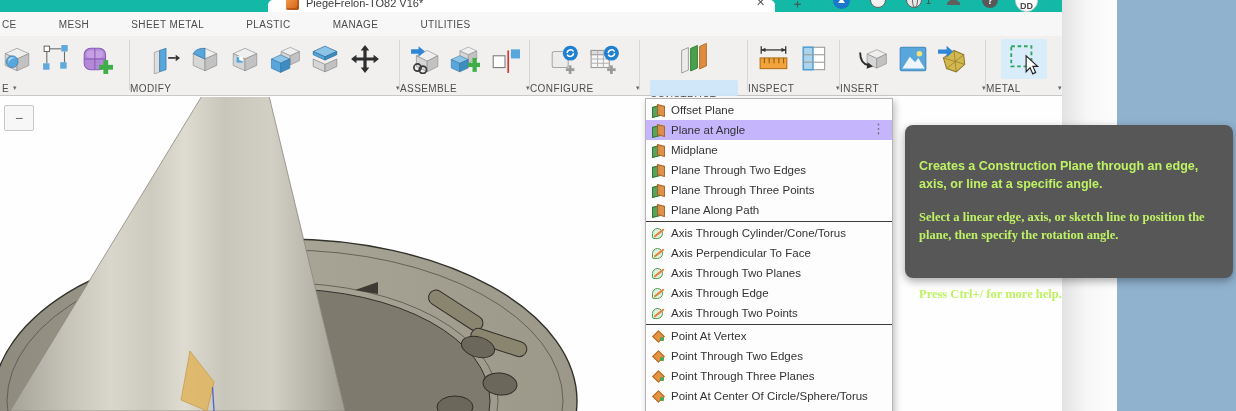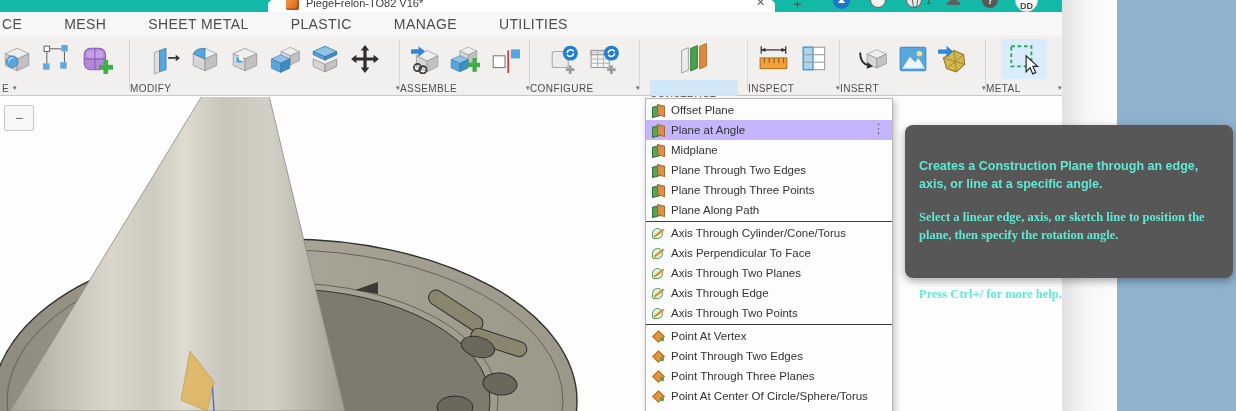--- a/index.html
+++ b/index.html
@@ -34,21 +34,21 @@
   .ic-bell { position:absolute; left:122px; top:-6px; width:13px; height:11px; background:#5f5f5f;
              clip-path:polygon(50% 0,70% 12%,78% 60%,100% 80%,100% 100%,0 100%,0 80%,22% 60%,30% 12%); }
   .ic-help { left:157px; top:-8px; width:16px; height:16px; background:#585858; color:#fff;
              font-size:10px; text-align:center; line-height:17px; font-weight:bold; }
   .ic-avatar { left:190px; top:-11px; width:23px; height:23px; background:#fff; border:1px solid #cfcfcf;
                color:#4a4a4a; font-size:9px; font-weight:bold; text-align:center; line-height:32px; }
 
   
   .ribbon-tabs { position:absolute; left:0; top:12px; width:1062px; height:24px; background:#f8f7f7;
                  display:flex; align-items:center; gap:42px; padding-left:2px; }
-  .rtab { font-size:14px; color:#4c4c4c; letter-spacing:.4px; white-space:nowrap; cursor:pointer; }
+  .rtab { font-size:10px; color:#4c4c4c; letter-spacing:.4px; white-space:nowrap; cursor:pointer; }
 
   
   .ribbon { position:absolute; left:0; top:36px; width:1062px; height:60px; background:#f1f0ef;
             border-bottom:1px solid #c9c9c9; display:flex; }
   .rgroup { position:relative; height:60px; display:flex; flex-direction:column; }
   .rgroup::after { content:""; position:absolute; right:0; top:4px; height:50px; width:1px; background:#d8d7d6; }
   .rgroup:last-child::after { display:none; }
   .icons { flex:1; display:flex; align-items:center; justify-content:center; gap:2px; padding-top:2px; }
   .tbtn { width:38px; height:40px; display:flex; align-items:center; justify-content:center; cursor:pointer; border-radius:2px; }
   .glabel { height:16px; display:flex; align-items:center; justify-content:space-between; gap:4px;
@@ -85,21 +85,21 @@
                     background:#dd7f35; transform:rotate(-38deg); }
   .mi-point::before { content:""; position:absolute; left:3px; top:3px; width:7px; height:7px;
                       background:#e5933f; transform:rotate(45deg); border:0.5px solid #b06a25; }
   .mi-point::after { content:""; position:absolute; left:9px; top:8px; width:4px; height:4px;
                      background:#55a457; border-radius:1px; }
 
   
   .tooltip { position:absolute; left:905px; top:125px; width:328px; height:153px; background:#575757;
              border-radius:8px; z-index:30; box-shadow:0 3px 9px rgba(0,0,0,.35);
              padding:32px 18px 0 14px; }
-  .tooltip p { font-size:12.5px; font-weight:bold; color:#5eead4; line-height:1.45; }
+  .tooltip p { font-size:12.5px; font-weight:bold; color:#bef264; line-height:1.45; }
   .tooltip p + p { margin-top:15px;font-family:Liberation Serif, serif; }
   .tooltip p.last { margin-top:40px; }
 
   svg { display:block; }
 </style>
 </head>
 <body>
 
 <div id="stage">
 

